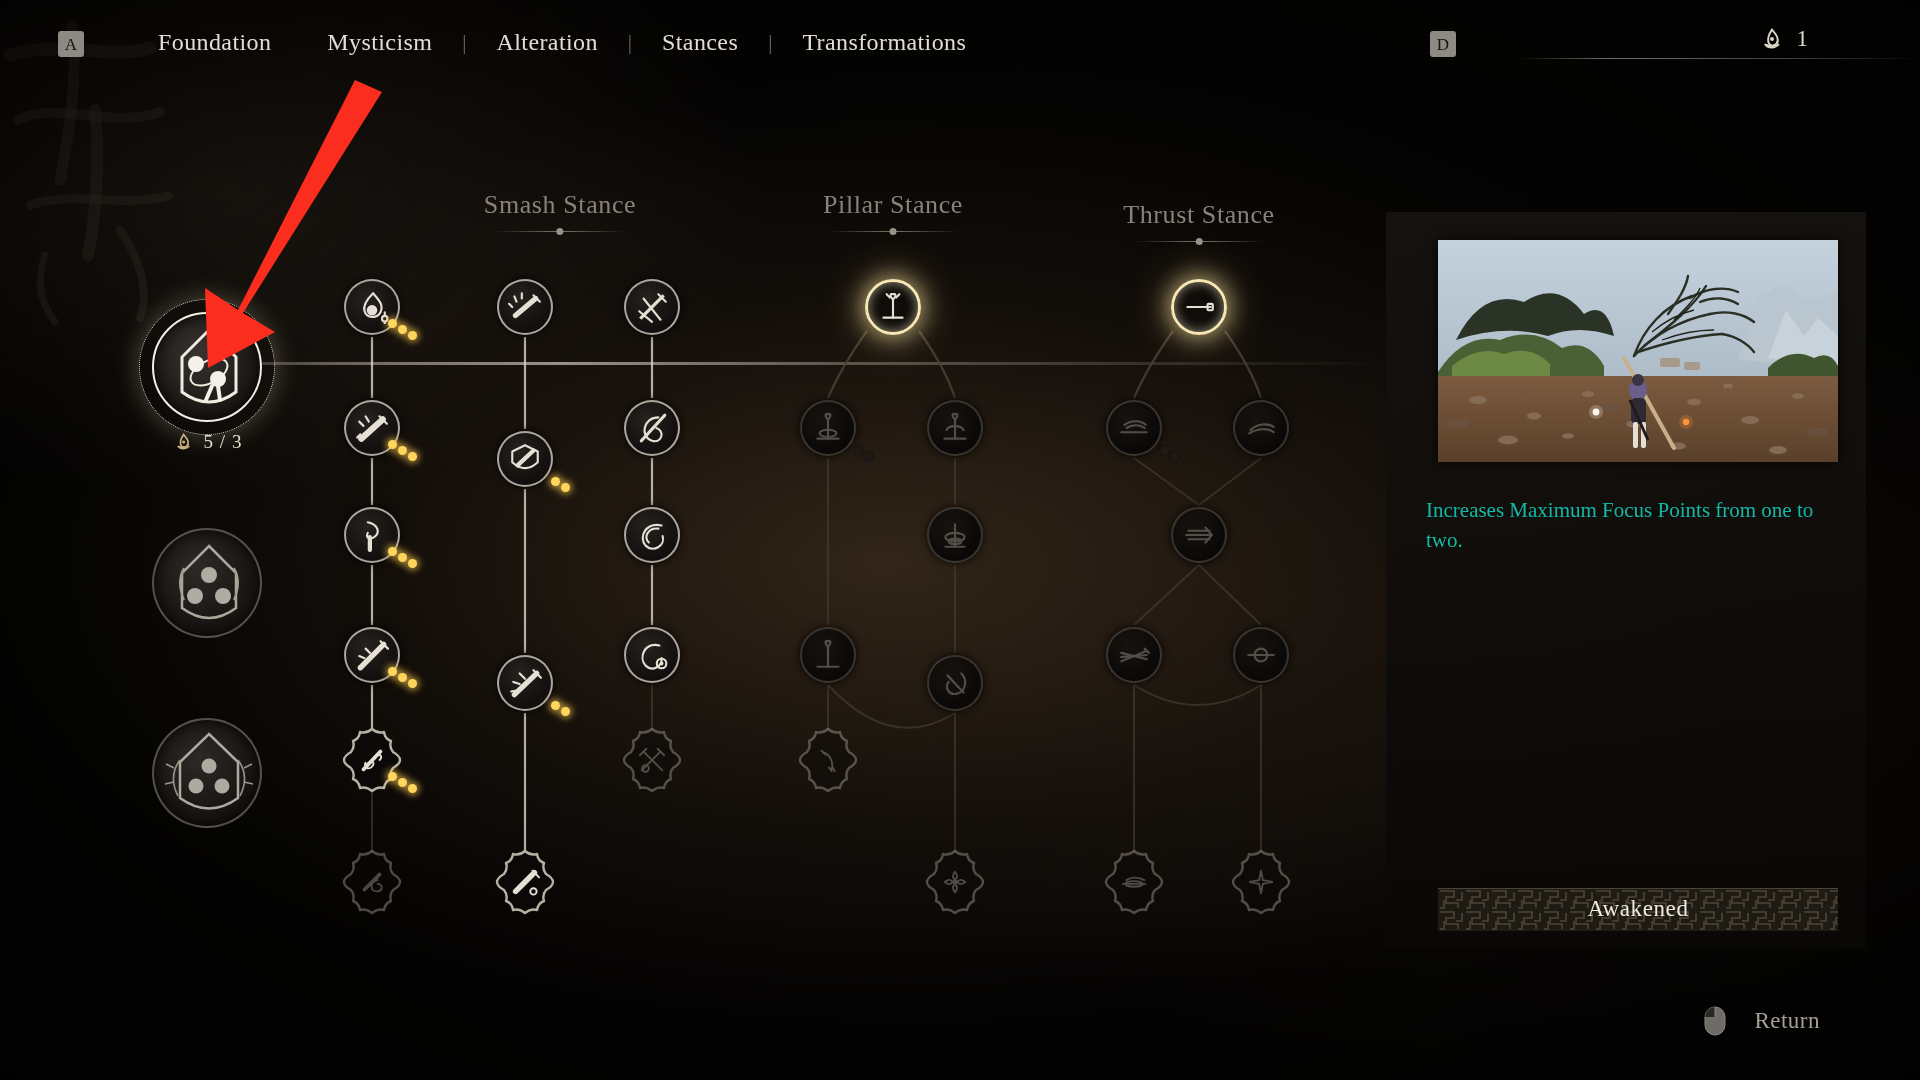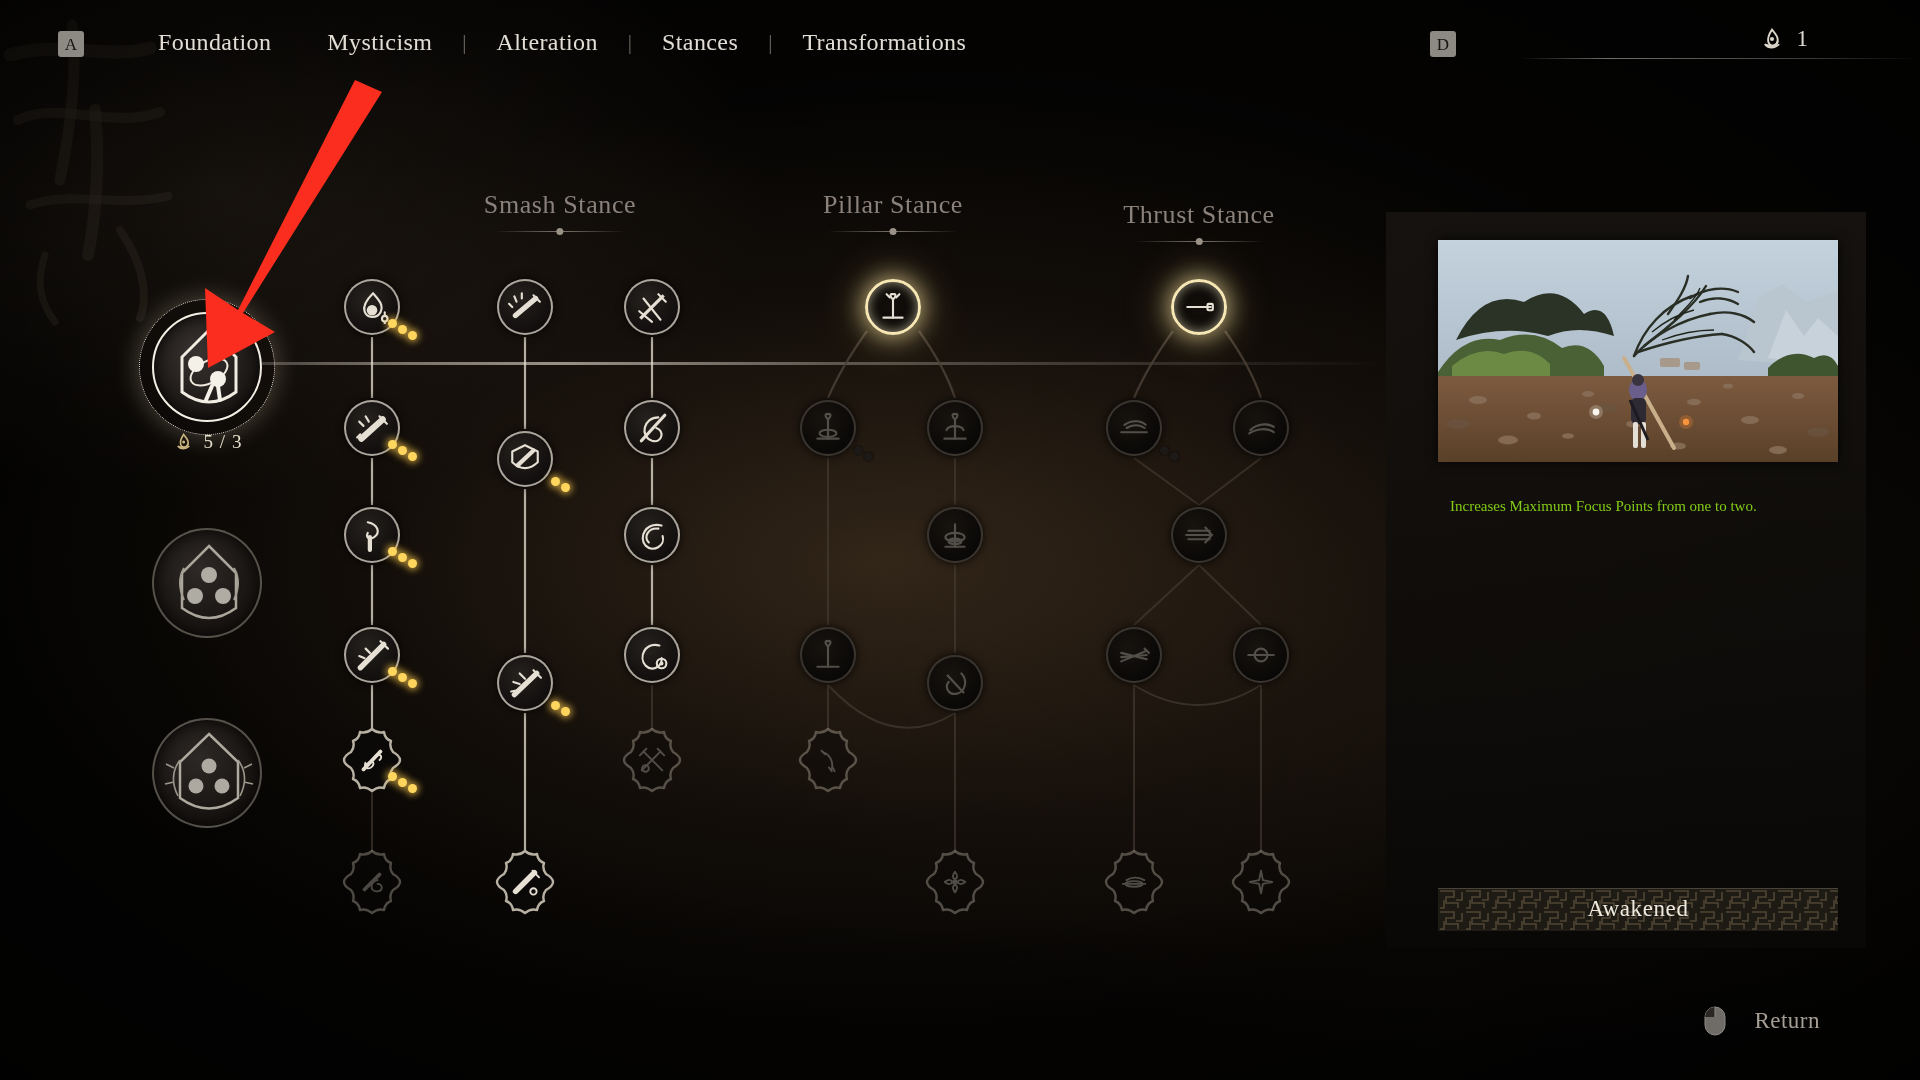--- a/index.html
+++ b/index.html
@@ -164,22 +164,22 @@
     display:flex; align-items:center; justify-content:center;
     box-shadow:0 2px 14px rgba(0,0,0,.85);
   }
   #panel-title .t { font-size:25px; color:#17140f; letter-spacing:.5px; }
   #thumb {
     position:absolute; left:52px; top:62px; width:400px; height:222px;
     overflow:hidden; background:#2b2a28;
     box-shadow:0 0 10px rgba(0,0,0,.8);
   }
   #desc {
-    position:absolute; left:64px; top:318px; width:400px;
-    font-size:15px; line-height:1.42; color:#84cc16;
+    position:absolute; left:40px; top:318px; width:400px;
+    font-size:21px; line-height:1.42; color:#14b8a6;
   }
   #awakened {
     position:absolute; left:52px; top:710px; width:400px; height:42px;
     display:flex; align-items:center; justify-content:center;
     border-top:1px solid rgba(150,142,126,.45);
     border-bottom:1px solid rgba(150,142,126,.30);
   }
   #awakened .pat { position:absolute; inset:0; opacity:.85; }
   #awakened .lbl { position:relative; font-size:23px; color:#efeade; letter-spacing:.6px; }
 

